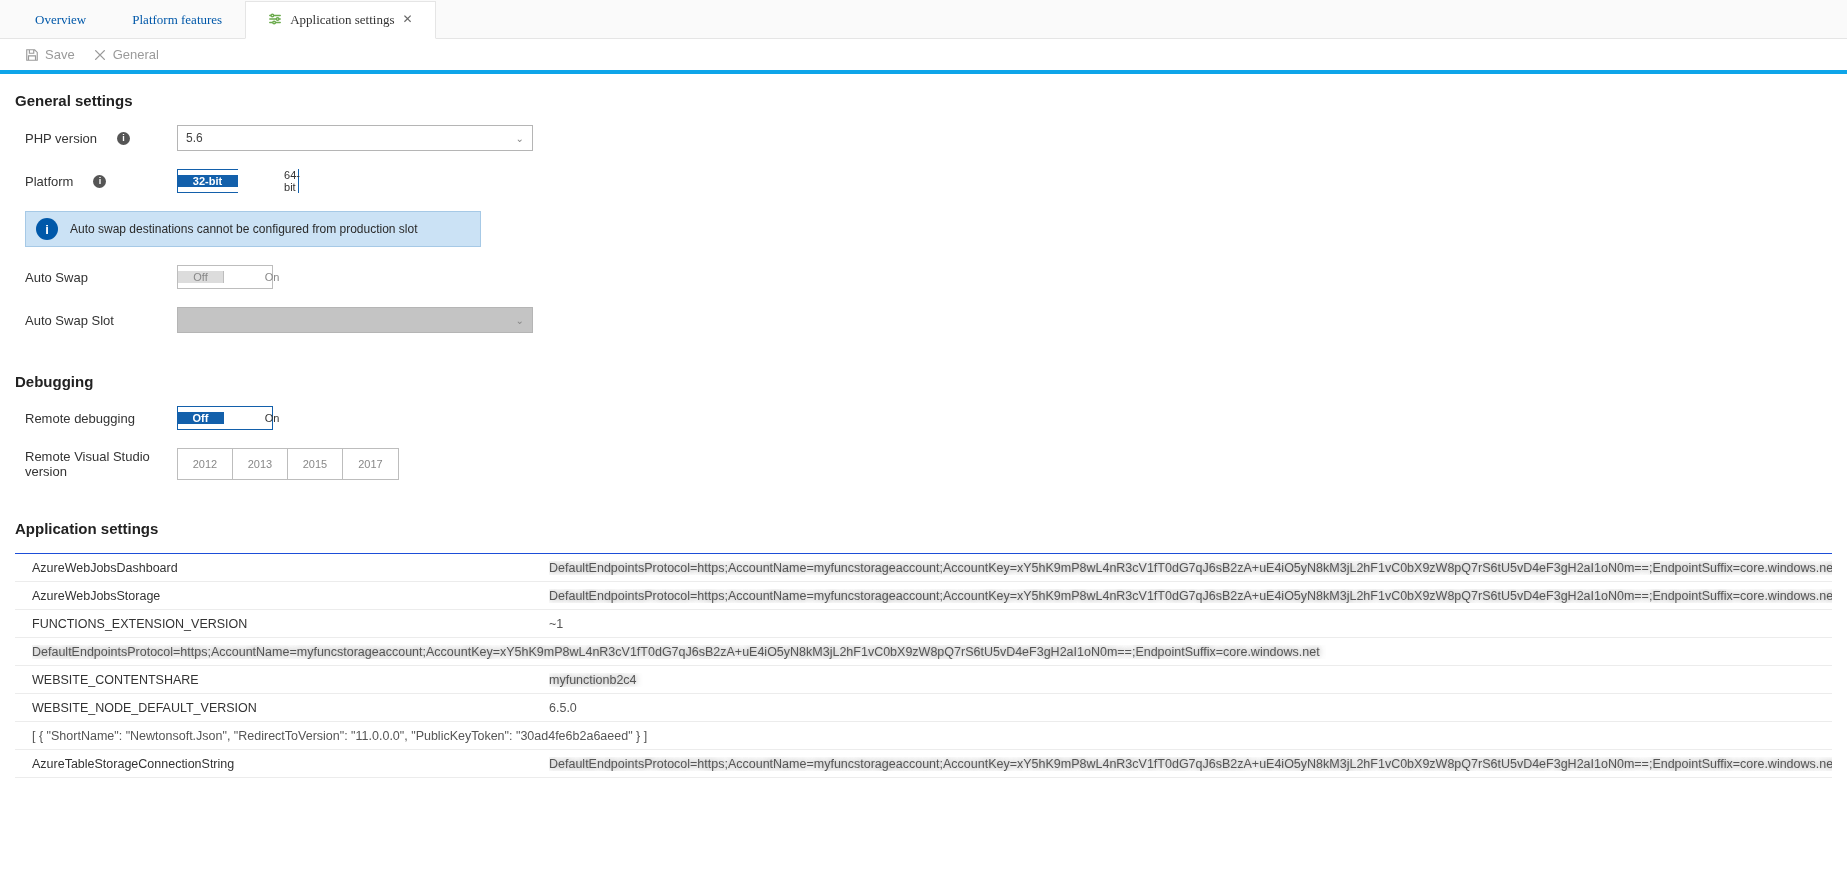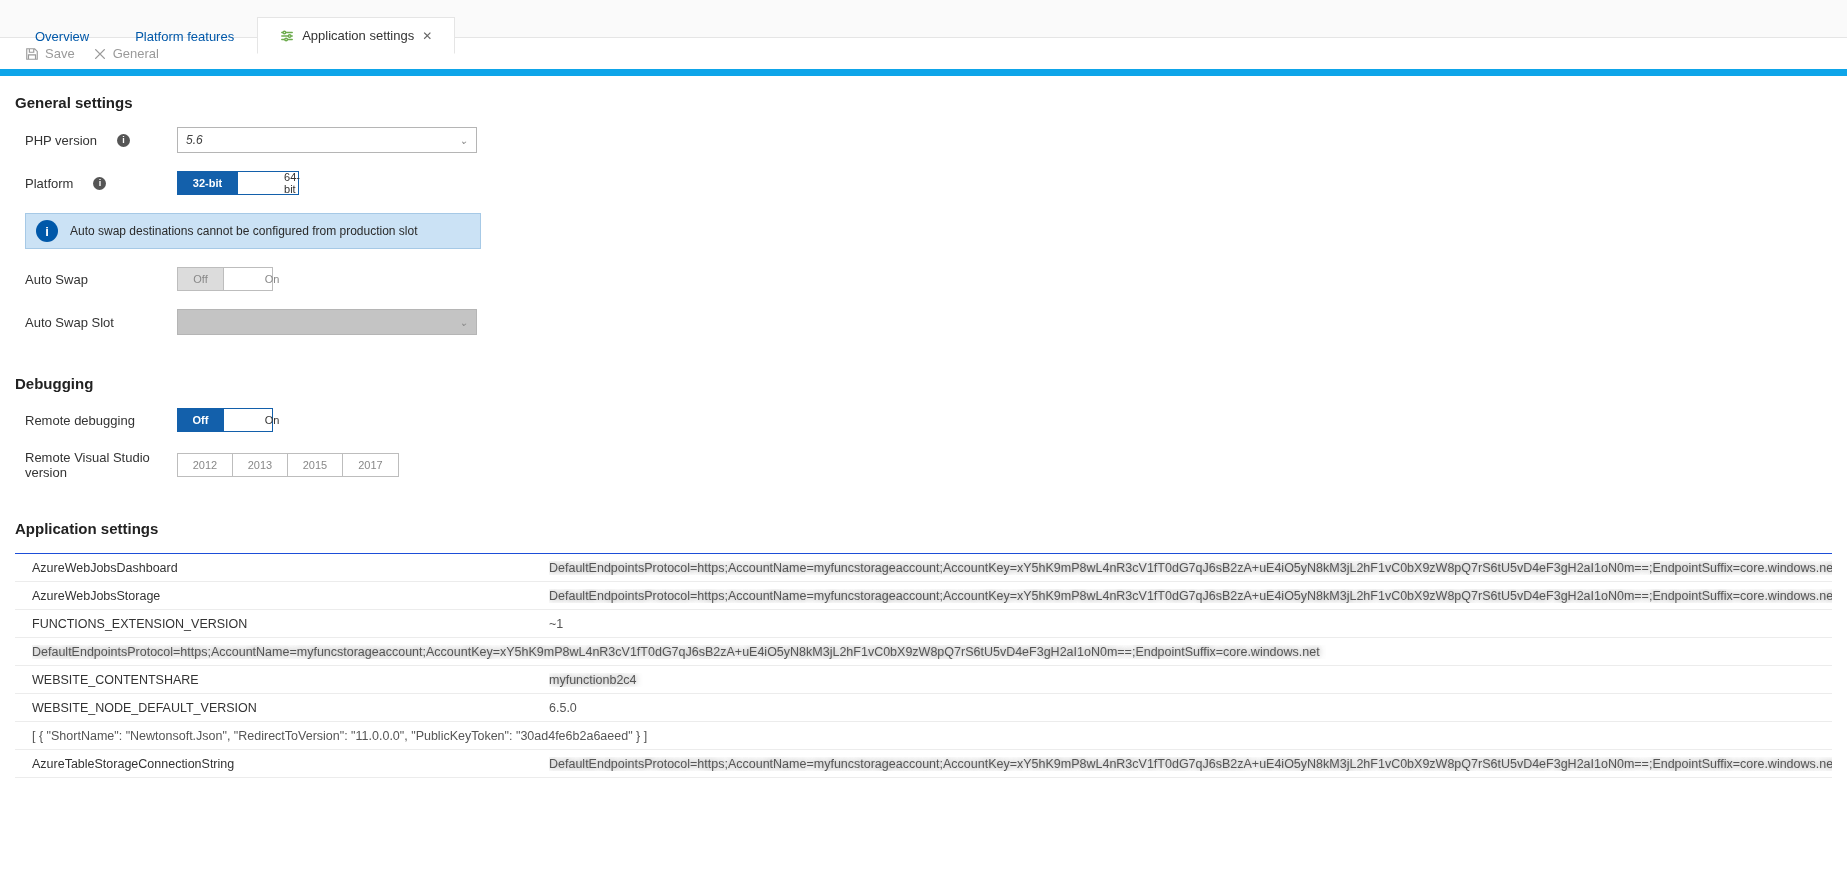--- a/index.html
+++ b/index.html
@@ -1,51 +1,51 @@
 <!DOCTYPE html>
 <html><head>
 <meta charset="utf-8">
 <style>
   * { box-sizing: border-box; margin: 0; padding: 0; }
   body { font-family: "Segoe UI", Arial, sans-serif; font-size: 13px; color: #333; background: #fff; }
 
   
   .tabs { display: flex; align-items: stretch; border-bottom: 1px solid #e5e5e5; padding-left: 12px; background: #fafafa; }
-  .tab { padding: 10px 22px; font-size: 13px; color: #0058a9; cursor: pointer; display: flex; align-items: flex-end; gap: 8px; border: 1px solid transparent; border-bottom: none; position: relative; top: 17px; }
+  .tab { padding: 10px 22px; font-size: 13px; color: #0058a9; cursor: pointer; display: flex; align-items: flex-start; gap: 8px; border: 1px solid transparent; border-bottom: none; position: relative; top: 1px; font-family: Liberation Serif, serif; }
   .tab.active { background: #fff; color: #333; border: 1px solid #e5e5e5; border-bottom: 1px solid #fff; }
   .tab .close { color: #666; font-size: 12px; cursor: pointer; }
   .sliders-icon { display: inline-block; width: 14px; height: 14px; }
 
   
-  .toolbar { display: flex; align-items: center; gap: 18px; padding: 8px 20px 8px 25px; border-bottom: 7px solid #0ea5e9; background: #fff; }
+  .toolbar { display: flex; align-items: center; gap: 18px; padding: 8px 20px 8px 25px; border-bottom: 4px solid #0ea5e9; background: #fff; }
   .toolbar-btn { display: flex; align-items: center; gap: 6px; color: #9a9a9a; font-size: 13px; cursor: pointer; }
   .save-icon, .discard-icon { width: 14px; height: 14px; display: inline-block; }
 
   
   .content { padding: 18px 15px 0 15px; }
   .section-title { font-weight: 700; font-size: 15px; margin: 0 0 16px 0; color: #222;}
   .form-row { display: flex; align-items: center; margin-bottom: 18px; padding-left: 10px;}
   .form-row .label { width: 152px; font-size: 13px; color: #333; display: flex; align-items: center; gap: 20px; }
   .info-icon { display: inline-flex; width: 13px; height: 13px; border-radius: 50%; background: #555; color: #fff; font-size: 9px; font-weight: bold; align-items: center; justify-content: center; font-style: normal;}
-  .select { width: 300px; height: 26px; border: 1px solid #b5b5b5; background: #fff; padding: 0 8px; font-size: 12px; display: flex; align-items: center; justify-content: space-between; color: #444; position: relative; font-style: italic;}
+  .select { width: 356px; height: 26px; border: 1px solid #b5b5b5; background: #fff; padding: 0 8px; font-size: 12px; display: flex; align-items: center; justify-content: space-between; color: #444; position: relative;}
   .select.disabled { background: #c4c4c4; color: #999; border-color:#b5b5b5;}
   .chev { color: #888; font-size: 10px; }
 
-  .toggle-group { display: flex; border: 1px solid #1360ab; height: 24px; }
+  .toggle-group { display: flex; border: 1px solid #1360ab; height: 24px; align-items: center; }
   .toggle-group .opt { width: 48px; display: flex; align-items: center; justify-content: center; font-size: 11px; cursor: pointer; background: #fff; color: #333; border-right: 1px solid #1360ab;}
   .toggle-group .opt:last-child{border-right:none;padding-left:48px;}
   .toggle-group .opt.active { background: #1360ab; color: #fff; font-weight: 600;}
 
   .toggle-group.small .opt { width: 60px; }
 
   .toggle-group.greyed { border-color: #bdbdbd; }
   .toggle-group.greyed .opt { color: #888; border-color:#bdbdbd;}
   .toggle-group.greyed .opt.active-grey { background: #dcdcdc; color:#888;}
 
-  .seg4 { display: flex; border: 1px solid #bdbdbd; height: 24px; }
+  .seg4 { display: flex; border: 1px solid #bdbdbd; height: 32px; }
   .seg4 .opt { width: 55px; display: flex; align-items: center; justify-content: center; font-size: 11px; color: #888; border-right: 1px solid #bdbdbd; cursor: pointer;}
   .seg4 .opt:last-child { border-right:none;}
 
   .info-banner { display: flex; align-items: center; gap: 12px; background: #cbe2f5; border: 1px solid #a6c9e6; padding: 6px 10px; margin: 4px 0 18px 10px; width: 456px;}
   .info-banner .big-info { width: 22px; height: 22px; border-radius: 50%; background: #0058a9; color: #fff; display:flex; align-items:center; justify-content:center; font-weight:700; font-size:13px;}
   .info-banner .msg { font-size: 12px; color: #2a2a2a; }
 
   .section-gap { height: 22px; }
 
   

